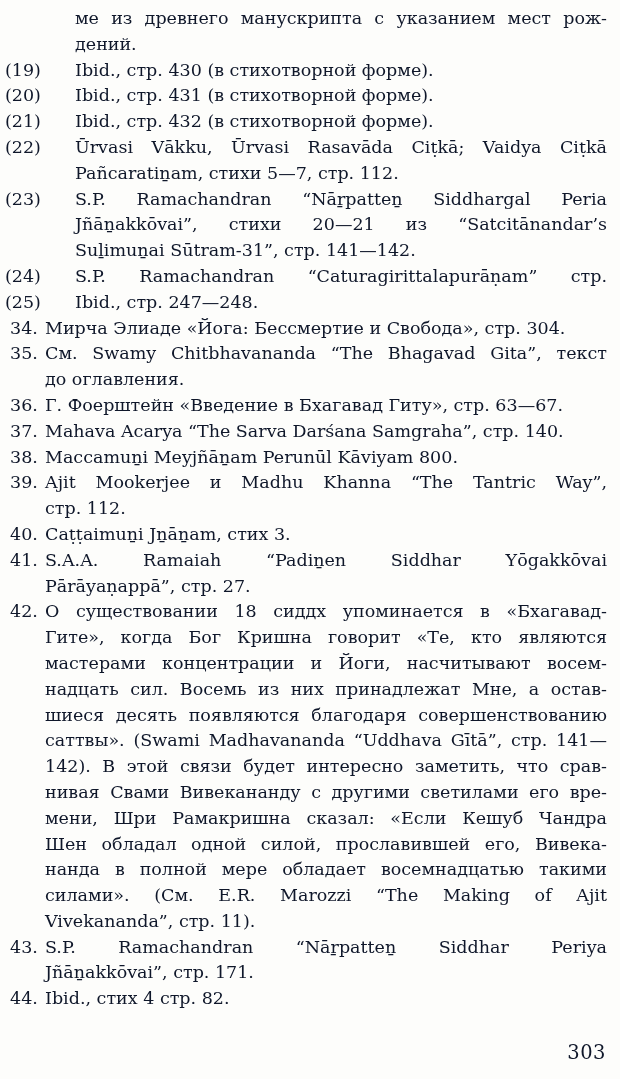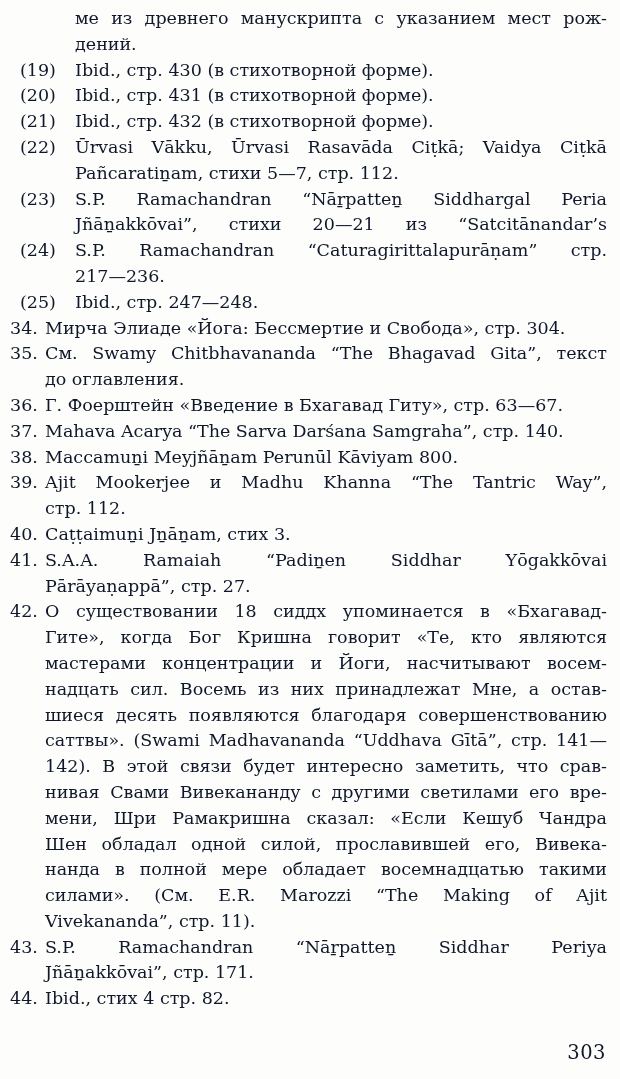--- a/index.html
+++ b/index.html
@@ -24,21 +24,21 @@
     right: 13px;
   }
   .entry { position: relative; }
   .entry-label {
     position: absolute;
     top: 0;
     line-height: 25.8px;
   }
   .entry.cont  { padding-left: 75px; }
   .entry.paren { padding-left: 75px; }
-  .entry.paren > .entry-label { left: 20px; }
+  .entry.paren > .entry-label { left: 5px; }
   .entry.num   { padding-left: 45px; }
   .entry.num > .entry-label { left: 10px; }
   .line {
     line-height: 25.8px;
     text-align: left;
   }
   .line.just {
     text-align: justify;
     text-align-last: justify;
   }
@@ -86,27 +86,27 @@
         <div class="entry-body">
           <div class="line just">Ūrvasi Vākku, Ūrvasi Rasavāda Ciṭkā; Vaidya Ciṭkā</div>
           <div class="line">Pañcaratiṉam, стихи 5—7, стр. 112.</div>
         </div>
       </div>
       <div class="entry paren">
         <span class="entry-label">(23)</span>
         <div class="entry-body">
           <div class="line just">S.P. Ramachandran “Nāṟpatteṉ Siddhargal Peria</div>
           <div class="line just">Jñāṉakkōvai”, стихи 20—21 из “Satcitānandar’s</div>
+          <div class="line">Suḻimuṉai Sūtram-31”, стр. 141—142.</div>
         </div>
       </div>
       <div class="entry paren">
         <span class="entry-label">(24)</span>
         <div class="entry-body">
           <div class="line just">S.P. Ramachandran “Caturagirittalapurāṇam” стр.</div>
-          <div class="line">217—236.</div>
         </div>
       </div>
       <div class="entry paren">
         <span class="entry-label">(25)</span>
         <div class="entry-body">
           <div class="line">Ibid., стр. 247—248.</div>
         </div>
       </div>
       <div class="entry num">
         <span class="entry-label">34.</span>

